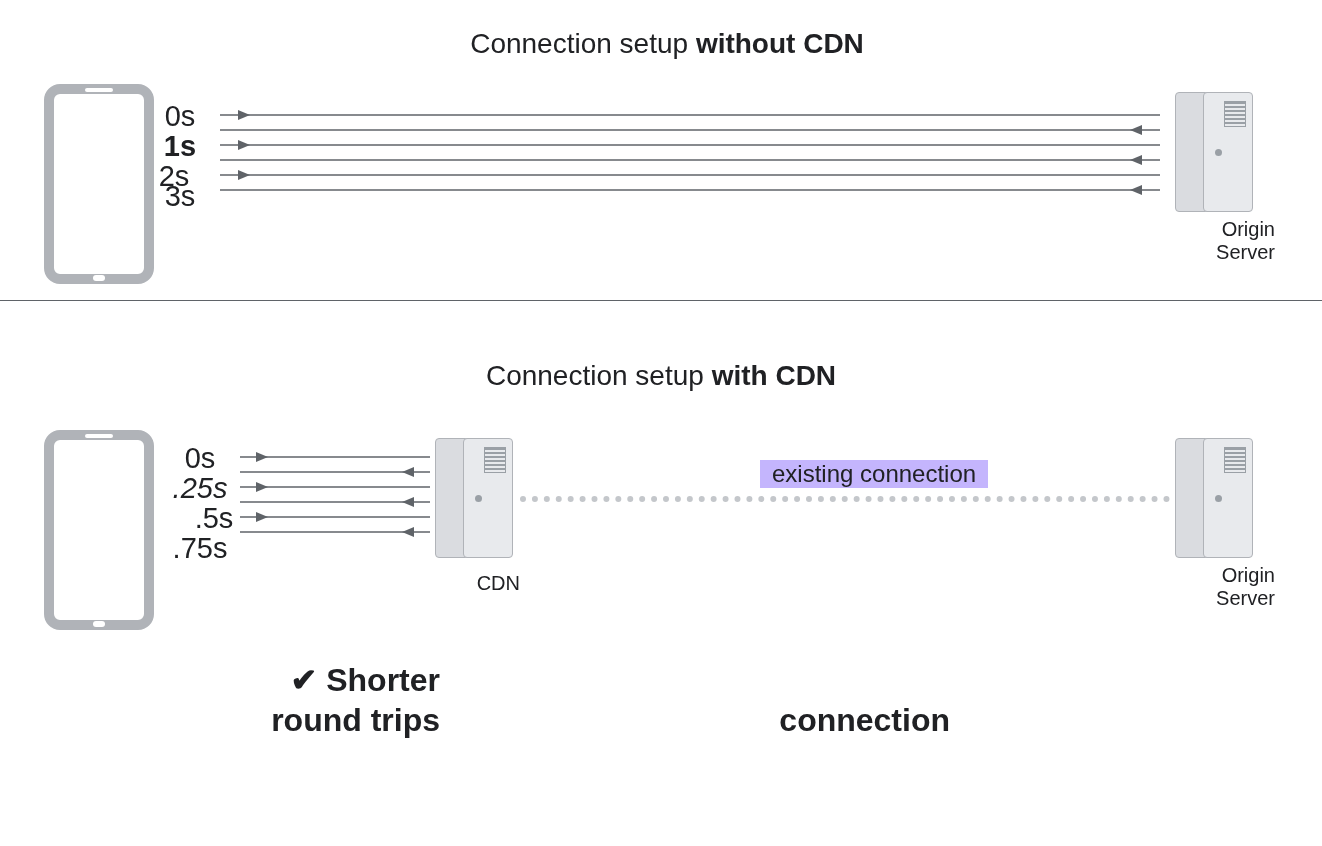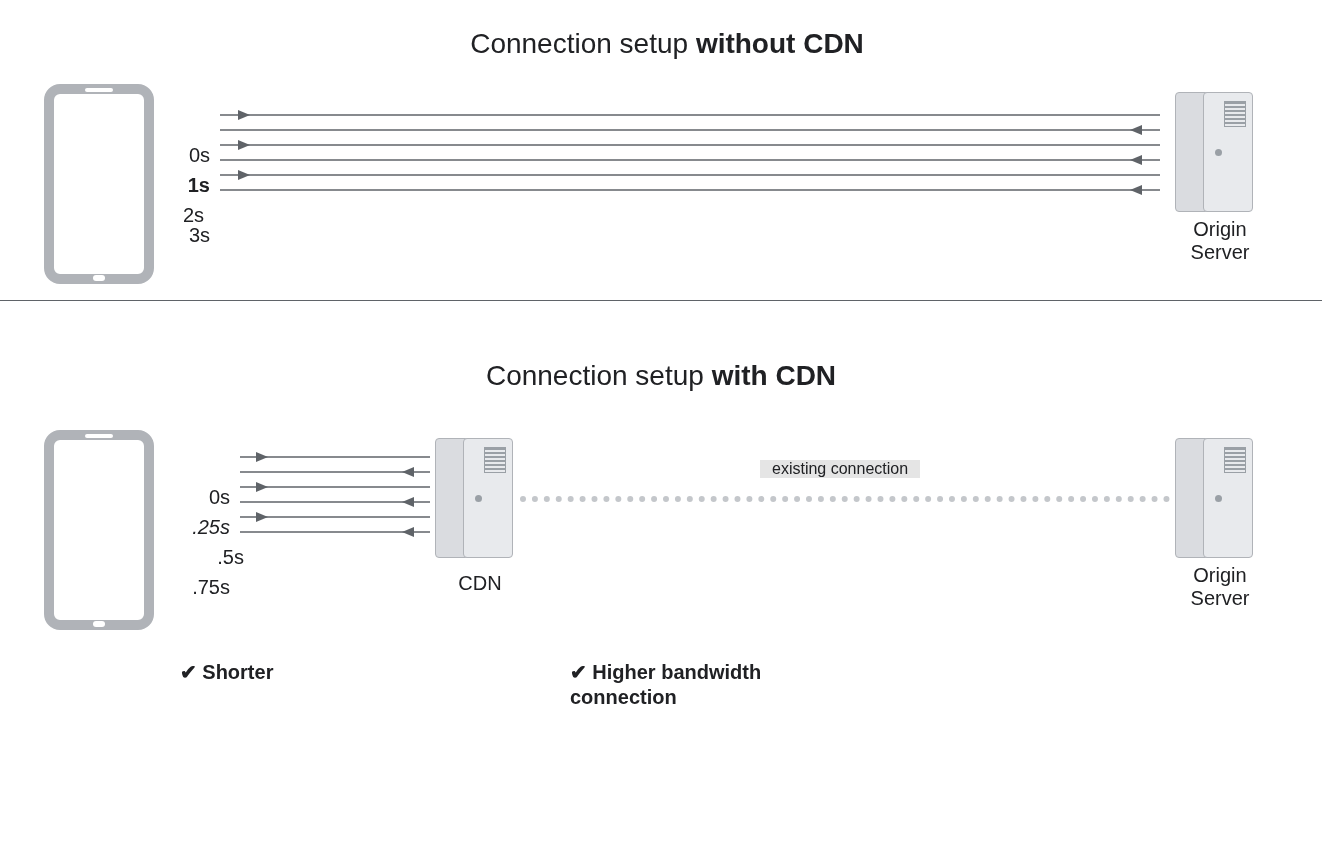--- a/index.html
+++ b/index.html
@@ -74,47 +74,46 @@
   .server .dot {
     position: absolute;
     left: 11px; top: 56px;
     width: 7px; height: 7px; border-radius: 50%;
     background: #9aa0a6;
   }
   .server-label {
     position: absolute;
     font-size: 20px;
     color: #202124;
+    text-align: right;
+  }
+  
+  .tlabel {
+    position: absolute;
+    font-size: 29px;
     text-align: center;
-  }
-  
-  .tlabel {
-    position: absolute;
-    font-size: 20px;
-    text-align: right;
-    margin-top: 44px;
   }
   
   .arrow-svg { position: absolute; overflow: visible; }
   .existing-label {
     position: absolute;
-    background: #e5e5e5;
+    background: #c4b5fd;
     padding: 0 12px;
-    font-size: 16px;
+    font-size: 24px;
   }
   .dotted {
     position: absolute;
     height: 6px;
     border-top: 6px dotted #c4c7cb;
   }
   .benefit {
     position: absolute;
-    font-size: 20px;
+    font-size: 32px;
     font-weight: 700;
-    text-align: left;
+    text-align: right;
     line-height: 1.25;
   }
 </style>
 </head>
 <body>
 
 <div class="title" style="top:28px;padding-left:12px;">
   <span>Connection setup </span><b>without CDN</b>
 </div>
 
@@ -216,17 +215,17 @@
 </svg>
 <svg class="arrow-svg" style="left:240px; top:525px;" width="190" height="14">
   <line x1="0" y1="7" x2="190" y2="7" stroke="#5f6368" stroke-width="1.5"></line>
   <polygon points="162,7 174,2 174,12" fill="#5f6368"></polygon>
 </svg>
 
 <div class="dotted" style="left:520px; top:496px; width:650px;"></div>
 <div class="existing-label" style="left:760px; top:460px;">existing connection</div>
 
 <div class="benefit" style="left:180px; top:660px; width:260px;">
-  <span>✔ Shorter</span><br>
+  <span>✔ Shorter</span><br><span>round trips</span>
 </div>
 <div class="benefit" style="left:570px; top:660px; width:380px;">
-  <span>✔ Higher bandwidth</span><br><span>connection</span>
+  <br><span>connection</span>
 </div>
 
 </body></html>

